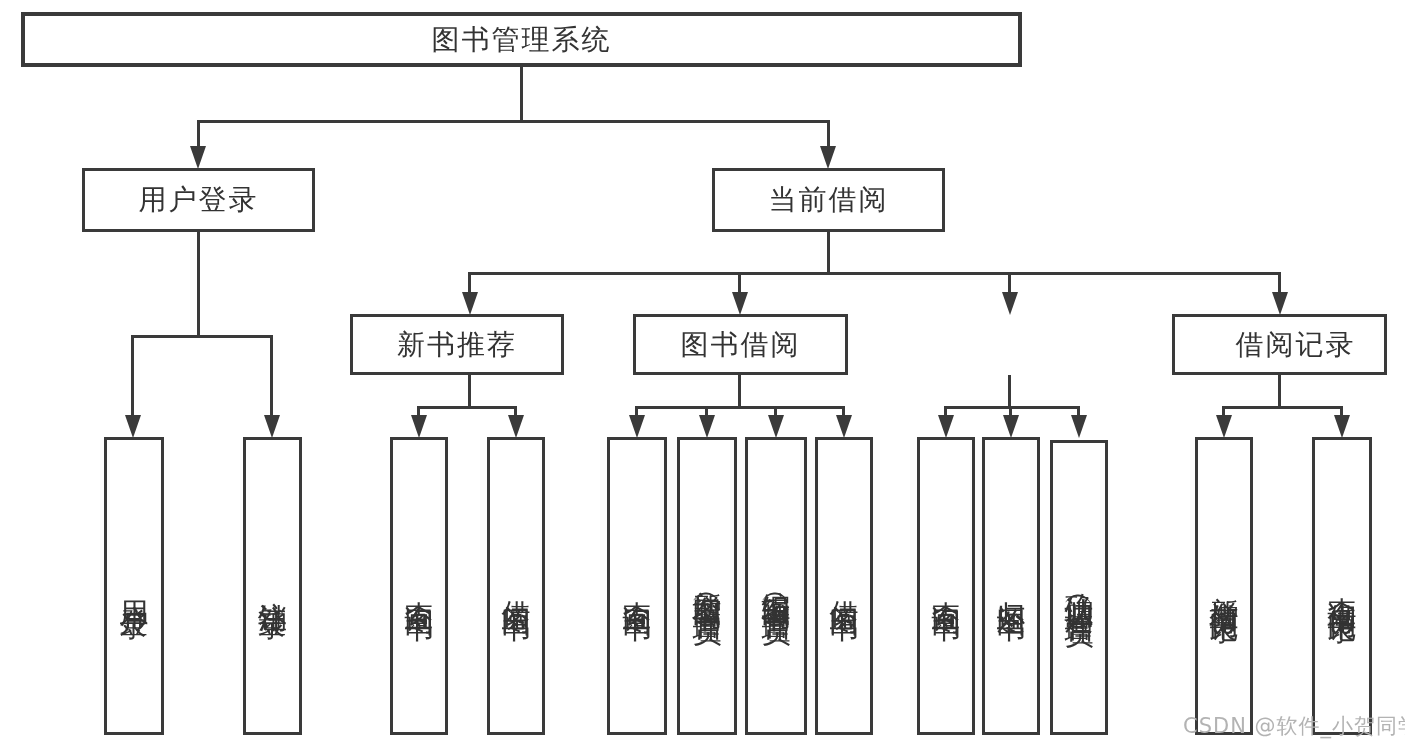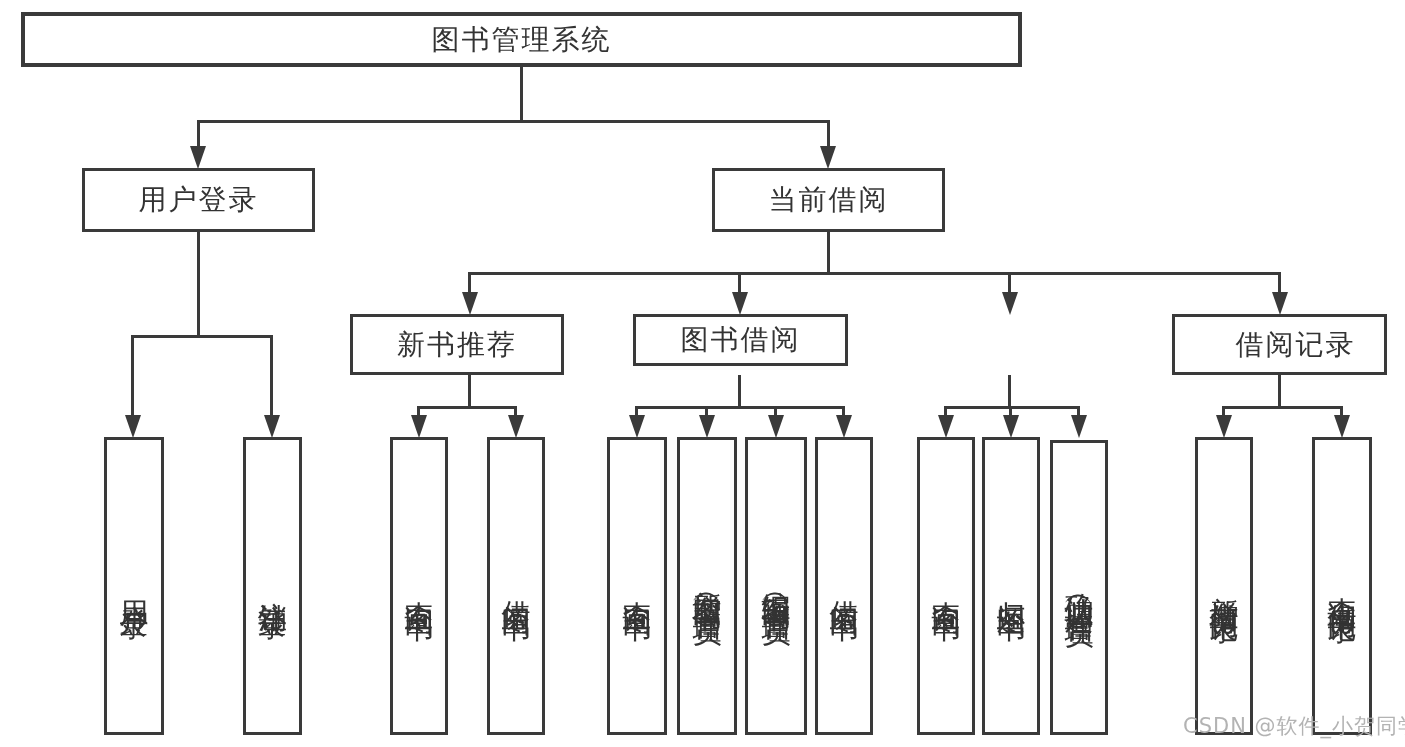--- a/index.html
+++ b/index.html
@@ -100,21 +100,21 @@
   <div class="box" style="left:82px;top:168px;width:233px;height:64px;">
     <span class="hlabel">用户登录</span>
   </div>
   <div class="box" style="left:712px;top:168px;width:233px;height:64px;">
     <span class="hlabel">当前借阅</span>
   </div>
 
   <div class="box" style="left:350px;top:314px;width:214px;height:61px;">
     <span class="hlabel">新书推荐</span>
   </div>
-  <div class="box" style="left:633px;top:314px;width:215px;height:52px;">
+  <div class="box" style="left:633px;top:314px;width:215px;height:61px;">
     <span class="hlabel">图书借阅</span>
   </div>
   <div class="box" style="left:1172px;top:314px;width:215px;height:61px;padding-left:32px;">
     <span class="hlabel">借阅记录</span>
   </div>
 
   <div class="box" style="left:104px;top:437px;width:60px;height:298px;">
     <span class="vtext">用户登录</span>
   </div>
   <div class="box" style="left:243px;top:437px;width:59px;height:298px;">

